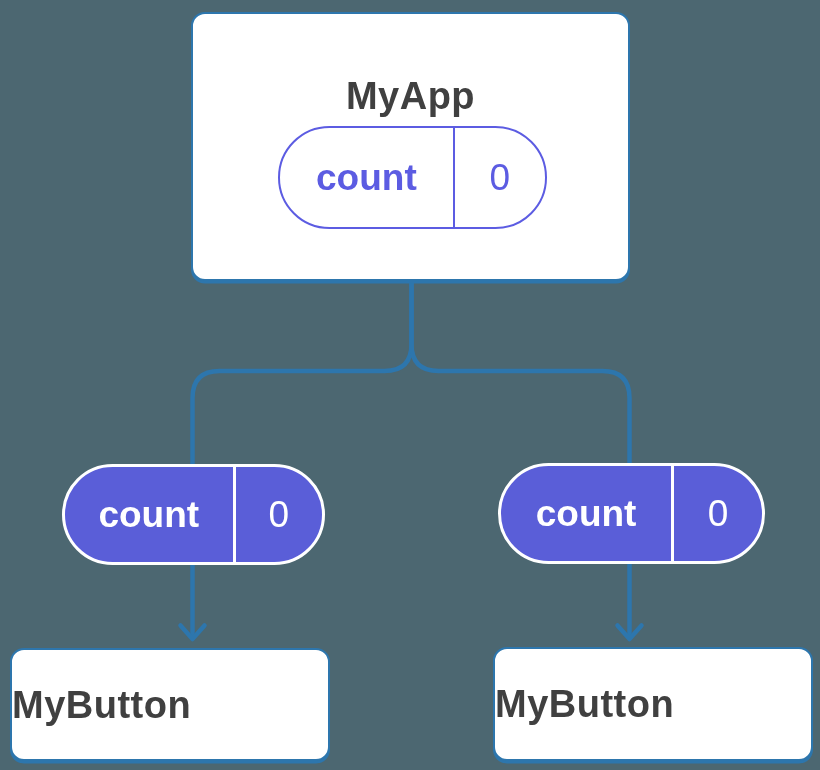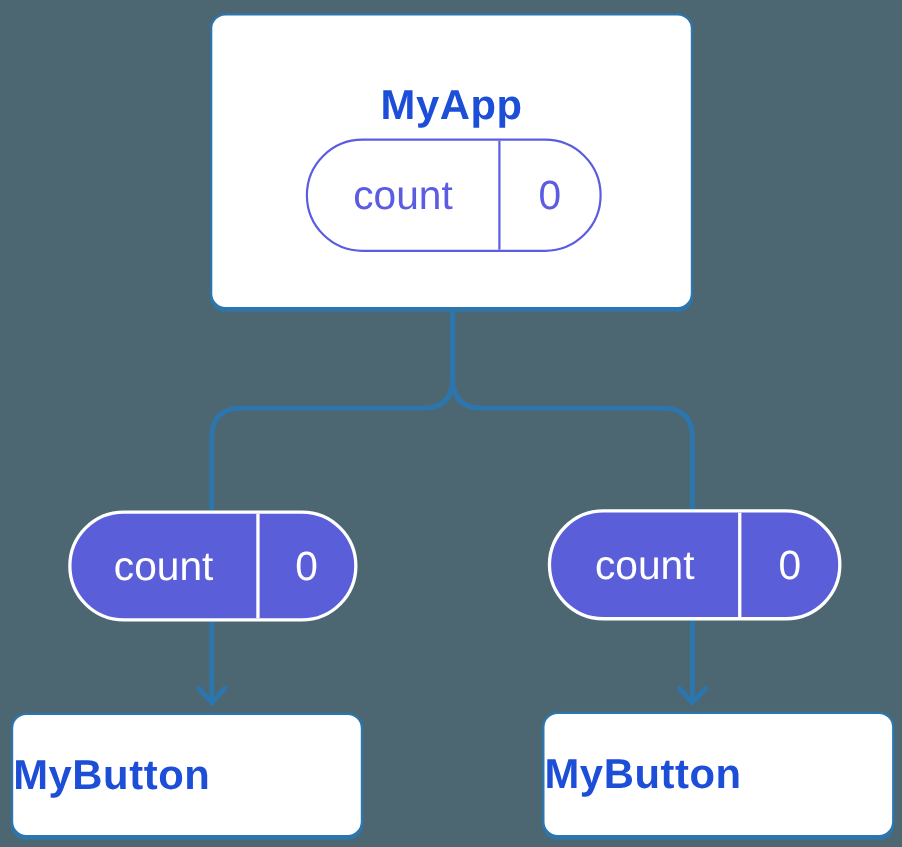--- a/index.html
+++ b/index.html
@@ -28,21 +28,21 @@
     border-radius: 14px;
     box-shadow: 0 2.5px 0 #2d76ad;
     box-sizing: border-box;
     z-index: 2;
   }
   .parent-card {
     left: 191px; top: 12px;
     width: 439px; height: 269px;
   }
   .card-title {
-    color: #1d4ed8;
+    color: #404040;
     font-size: 38px;
     font-weight: 700;
     letter-spacing: 0.5px;
     line-height: 44px;
     text-align: center;
     white-space: nowrap;
   }
   .parent-card .card-title {
     position: absolute;
     left: 0; right: 0;
@@ -55,21 +55,21 @@
     box-sizing: border-box;
     font-size: 37px;
     line-height: 1;
     z-index: 2;
   }
   .pill .seg {
     display: flex;
     align-items: center;
     justify-content: center;
   }
-  .pill .seg-label { flex: 0 0 65.2%; }
+  .pill .seg-label { flex: 0 0 65.2%; font-weight: bold; }
   .pill .seg-value { flex: 1 1 auto; }
   .pill-outline {
     position: absolute;
     left: 85px; top: 112px;
     width: 269px; height: 103px;
     border: 2px solid #5c5ce2;
     color: #5c5ce2;
     background: #ffffff;
   }
   .pill-outline .seg-value { border-left: 2px solid #5c5ce2; }

